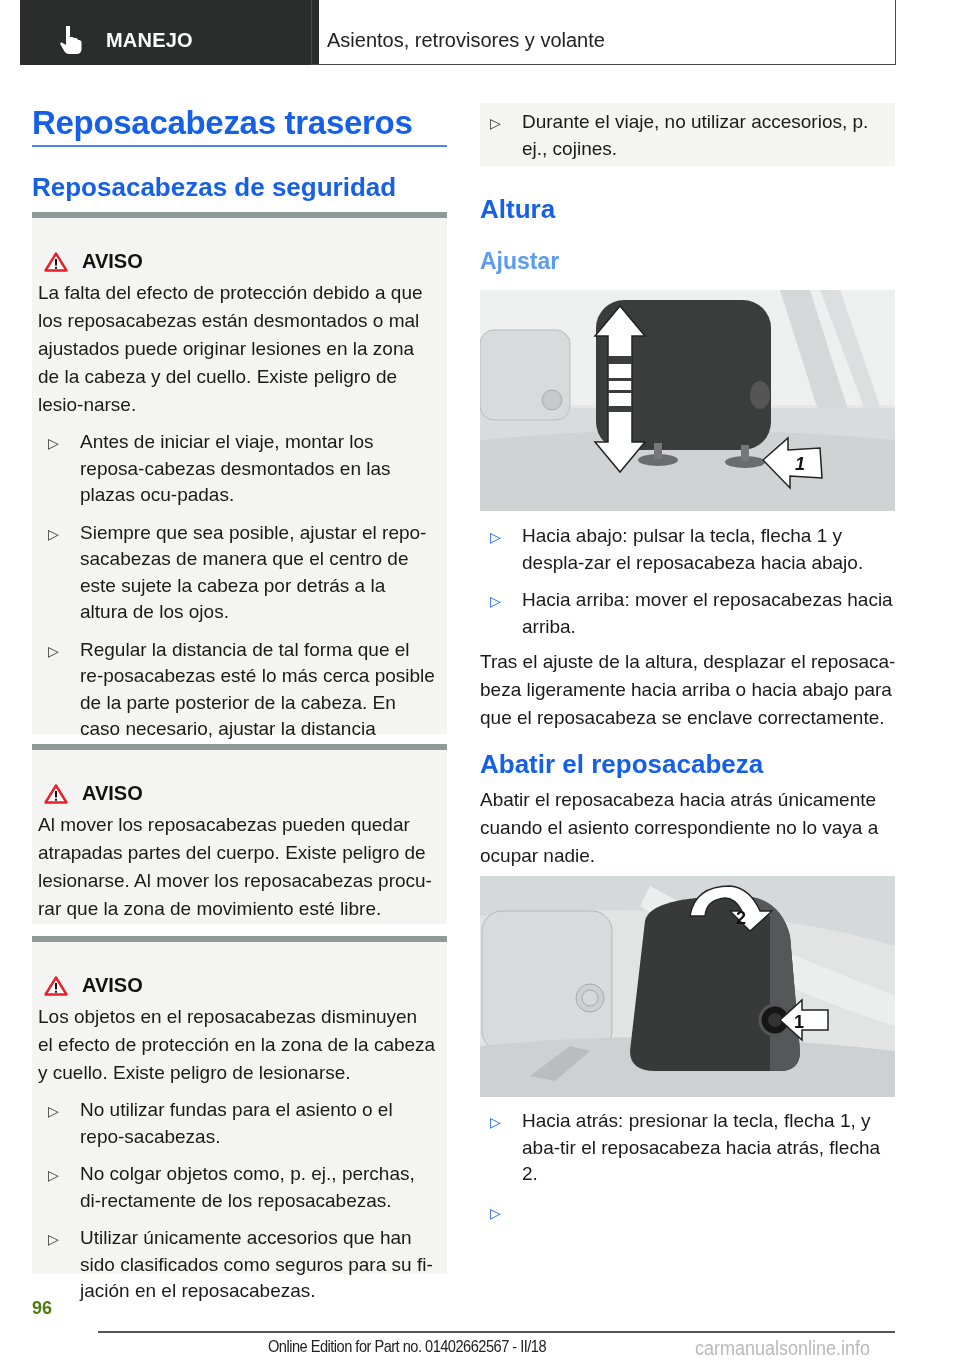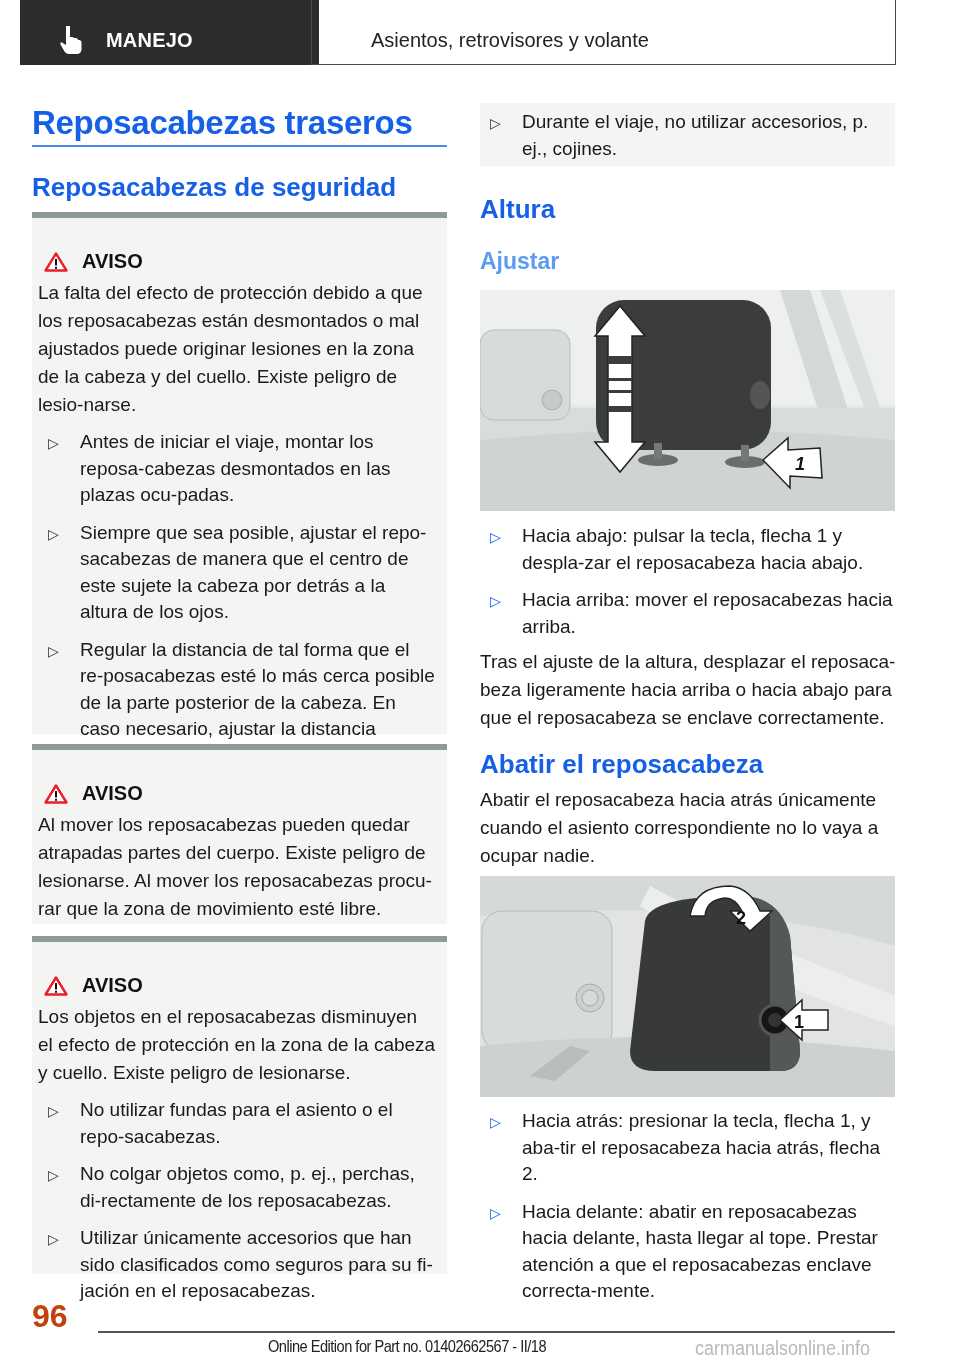--- a/index.html
+++ b/index.html
@@ -4,21 +4,21 @@
 <style>
   * { box-sizing: border-box; margin: 0; padding: 0; }
   html, body { width: 960px; height: 1362px; background: #ffffff; overflow: hidden; }
   body { font-family: "Liberation Sans", sans-serif; color: #1a1a1a; position: relative; }
 
   
   .hdr-left { position: absolute; left: 0; top: 0; width: 299px; height: 65px; background: #2a2d2c; display: flex; align-items: center; margin-left: 20px; }
   .hdr-left .hand { position: absolute; left: 40px; top: 26px; width: 22px; height: 28px; }
   .hdr-left .title { position: absolute; left: 86px; top: 29px; color: #fff; font-weight: bold; font-size: 20px; letter-spacing: 0.2px; }
   .hdr-right { position: absolute; left: 311px; top: 0; width: 585px; height: 65px; border: 1.5px solid #4a4a4a; border-top: none; }
-  .hdr-right .crumb { position: absolute; left: 15px; top: 29px; font-size: 20px; color: #222; margin-left: 44px; }
+  .hdr-right .crumb { position: absolute; left: 15px; top: 29px; font-size: 20px; color: #222; }
 
   h1.page-title { position: absolute; left: 32px; top: 104px; font-size: 33px; font-weight: bold; color: #1660e8; letter-spacing: -0.3px; }
   .title-rule { position: absolute; left: 32px; top: 145px; width: 415px; height: 2px; background: #4a86ee; }
   h2.sec-title { position: absolute; left: 32px; top: 172px; font-size: 26px; font-weight: bold; color: #1660e8; }
 
   .warn-box { position: absolute; left: 32px; width: 415px; background: #f4f4f3; border-top: 6px solid #8c9a98; padding: 32px 10px 20px 6px; }
   .warn-head { display: flex; align-items: center; gap: 14px; margin-bottom: 6px; margin-left: 6px; }
   .warn-head svg { width: 24px; height: 20px; }
   .warn-head span { font-size: 20px; font-weight: bold; color: #111; }
   .body-text { font-size: 19px; line-height: 28px; color: #1a1a1a; }
@@ -30,21 +30,21 @@
 
   .cont-box { position: absolute; left: 480px; top: 103px; width: 415px; height: 63px; background: #f4f4f3; padding: 6px 10px 0 0; }
 
   h2.right-h { position: absolute; left: 480px; font-size: 26px; font-weight: bold; color: #1660e8; }
   h3.sub-h { position: absolute; left: 480px; font-size: 23px; font-weight: bold; color: #5b9cf0; }
 
   .figure { position: absolute; left: 480px; width: 415px; background: #e4e6e6; overflow: hidden; }
 
   .rtext { position: absolute; left: 480px; width: 420px; }
 
-  .pagenum { position: absolute; left: 32px; top: 1298px; font-size: 32px; font-weight: bold; color: #c2410c; }
+  .pagenum { position: absolute; left: 32px; top: 1298px; font-size: 18px; font-weight: bold; color: #4d7c0f; }
   .foot-rule { position: absolute; left: 98px; top: 1331px; width: 797px; height: 2px; background: #555; }
   .foot-text { position: absolute; left: 268px; top: 1337px; font-size: 17px; color: #222; letter-spacing: -0.6px; transform: scaleX(0.86); transform-origin: left; white-space: nowrap; }
   .foot-wm { position: absolute; left: 695px; top: 1337px; font-size: 20px; color: #b9b9b9; white-space: nowrap; transform: scaleX(0.9); transform-origin: left; }
 </style>
 </head>
 <body>
 
 <div class="hdr-left">
   <svg class="hand" viewBox="0 0 22 28">
     <path d="M6 0 h4 v11 h2 c1 0 2 1 2 1 h2 c1 0 2 1 2 2 h1 c1.5 0 2.5 1 2.5 2.5 v7 c0 2.5 -2 4.5 -4.5 4.5 h-8 c-2 0 -3.5 -1 -4.5 -2.5 l-4 -7 c-0.7 -1.2 0.5 -2.5 1.8 -1.8 l3.7 2.3 z" fill="#ffffff"></path>
@@ -168,20 +168,20 @@
     <path d="M210 40 Q215 10 250 10 Q270 12 280 35 L292 35 L270 55 L250 35 L262 35 Q255 22 245 22 Q226 24 225 40 Z" fill="#ffffff" stroke="#222" stroke-width="1.3"></path>
     <text x="256" y="48" font-family="Liberation Sans, sans-serif" font-size="18" font-weight="bold" fill="#111">2</text>
     <path d="M300 144 L322 124 L322 134 L348 134 L348 154 L322 154 L322 164 Z" fill="#ffffff" stroke="#222" stroke-width="1.5"></path>
     <text x="314" y="152" font-family="Liberation Sans, sans-serif" font-size="18" font-weight="bold" fill="#111">1</text>
   </svg>
 </div>
 
 <div class="rtext" style="top:1108px;">
   <ul class="bullets blue" style="margin-top:0">
     <li><span class="tri">▷</span><span>Hacia atrás: presionar la tecla, flecha 1, y aba-tir el reposacabeza hacia atrás, flecha 2.</span></li>
-    <li><span class="tri">▷</span><span>Hacia delante: abatir en reposacabezas hacia delante, hasta llegar al tope. Prestar atención a que el reposacabezas enclave correcta-mente.</span></li>
+    <li><span class="tri">▷</span></li>
   </ul>
 </div>
 
 <div class="pagenum">96</div>
 <div class="foot-rule"></div>
 <div class="foot-text">Online Edition for Part no. 01402662567 - II/18</div>
 <div class="foot-wm">carmanualsonline.info</div>
 
 </body></html>

